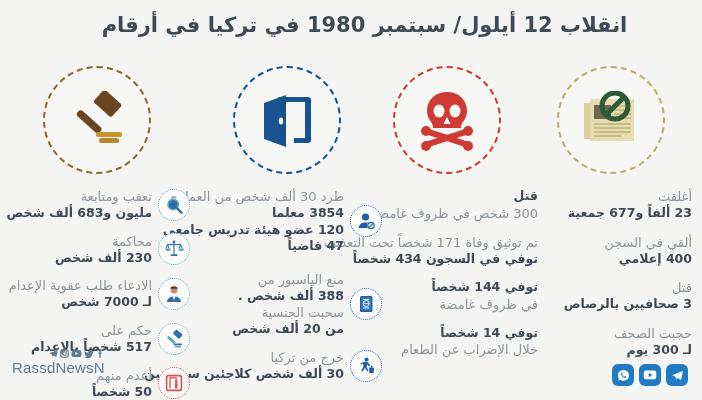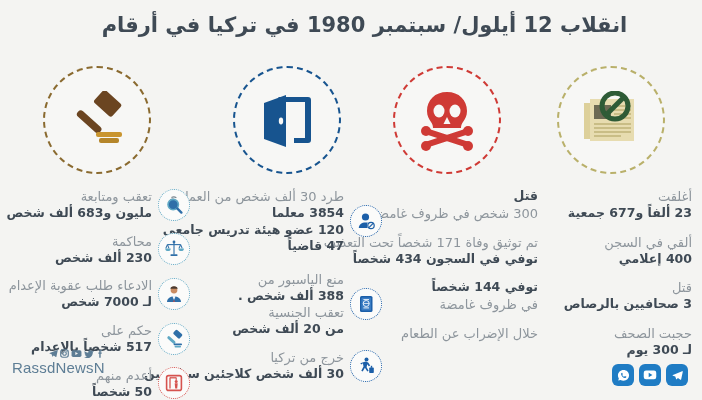--- a/index.html
+++ b/index.html
@@ -208,20 +208,21 @@
         </div>
       </div>
       <div class="stat">
         <div class="txt">
           <div class="val">توفي 144 شخصاً</div>
           <div class="lbl">في ظروف غامضة</div>
         </div>
       </div>
       <div class="stat">
         <div class="txt">
+          <div class="val">توفي 14 شخصاً</div>
           <div class="lbl">خلال الإضراب عن الطعام</div>
         </div>
       </div>
     </div>
   </div>
 
   <div class="col col-3">
     <div class="badge blue">
       <svg width="58" height="58" viewBox="0 0 58 58">
         <path d="M20 6h30a3 3 0 013 3v40a3 3 0 01-3 3H36v-5h11V11H25z" fill="#17548f"></path>
@@ -256,21 +257,21 @@
             <rect x="5.4" y="3.4" width="9.7" height="13.2" rx="1" fill="#3b7dc4"></rect>
             <circle cx="10.2" cy="9.5" r="3" fill="none" stroke="#eaf2fb" stroke-width="1"></circle>
             <line x1="7.2" y1="9.5" x2="13.2" y2="9.5" stroke="#eaf2fb" stroke-width="0.8"></line>
             <rect x="7.4" y="13.4" width="5.6" height="1" fill="#eaf2fb"></rect>
             <rect x="7.4" y="5" width="5.6" height="0.9" fill="#eaf2fb"></rect>
           </svg>
         </div>
         <div class="txt">
           <div class="lbl">منع الياسبور من</div>
           <div class="val">388 ألف شخص .</div>
-          <div class="lbl">تعقب الجنسية</div>
+          <div class="lbl">سحبت الجنسية</div>
           <div class="val">من 20 ألف شخص</div>
         </div>
       </div>
 
       <div class="stat" style="margin-top:0;">
         <div class="mini blue">
           <svg width="20" height="20" viewBox="0 0 20 20">
             <circle cx="10.5" cy="3.4" r="2" fill="#1c5fa8"></circle>
             <path d="M9.6 5.6l2.6.8 2 3-1.4.9-1.6-2-.6 3 2 3.4-1.3.9-2.4-3.9-2.2 3.8-1.4-.8 2.2-4.2-.6-3.2-1.6 1.2-1-1.2z" fill="#1c5fa8"></path>
             <rect x="13.2" y="11.6" width="4.6" height="5.4" rx="0.8" fill="#1c5fa8"></rect>

